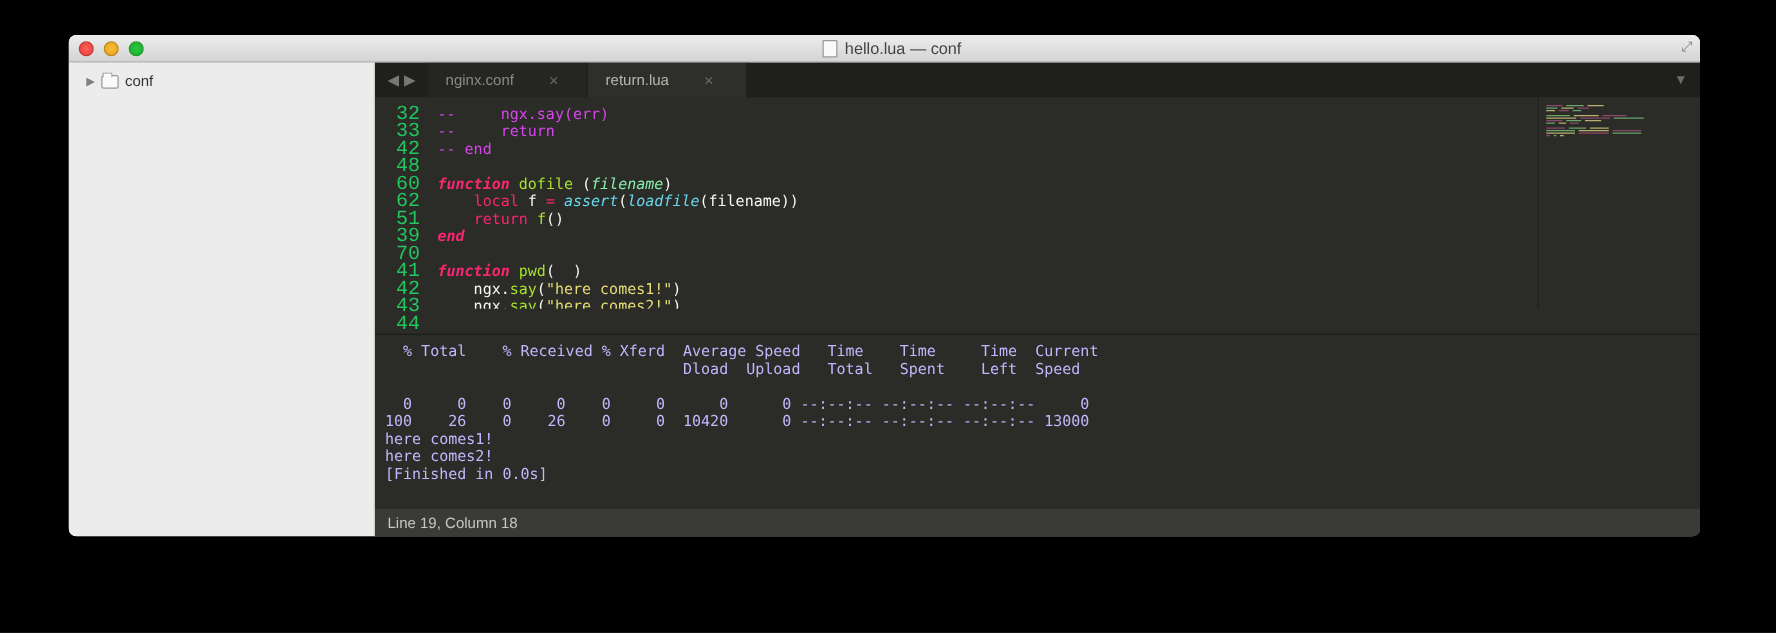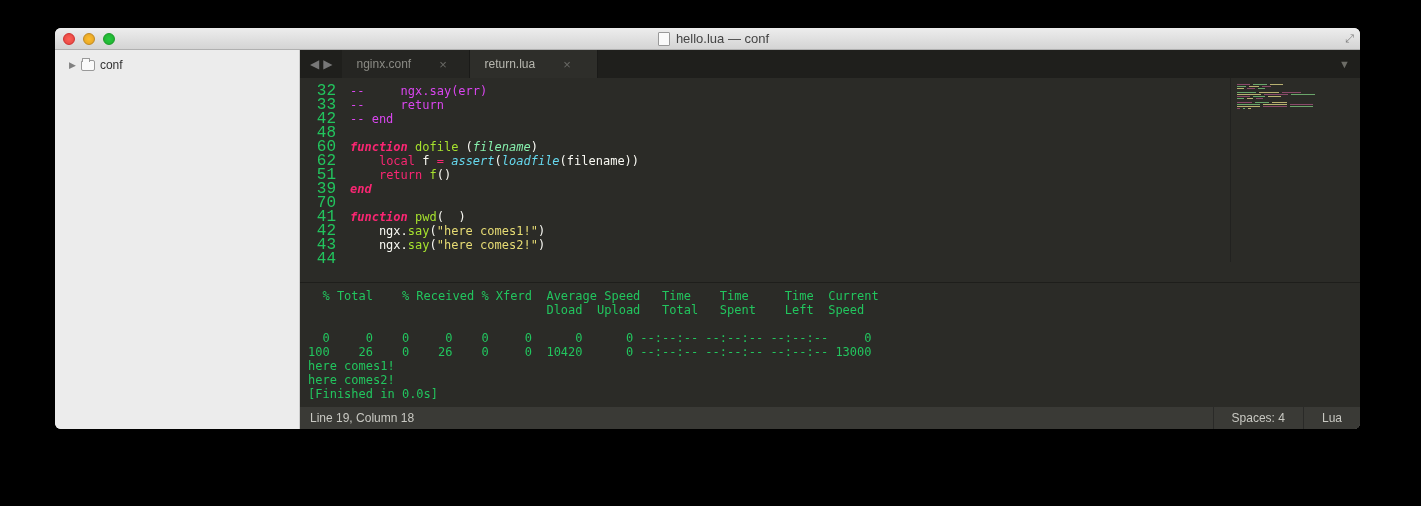--- a/index.html
+++ b/index.html
@@ -127,22 +127,22 @@
 .c-param { color: #86efac; font-style: italic; }
 .c-str { color: #e6db74; }
 .c-builtin { color: #66d9ef; font-style: italic; }
 .c-plain { color: #f8f8f2; }
 .console {
   background: #2b2b27;
   border-top: 1px solid #1e1e1b;
   font-family: Menlo, Consolas, monospace;
   font-size: 12px;
   line-height: 14px;
-  color: #22c55e;
-  padding: 6px 0 6px 8px;
+  color: #c4b5fd;
+  padding: 6px 0 21px 8px;
   white-space: pre;
   margin-top: 20px;
 }
 .statusbar {
   height: 22px;
   background: #3a3a36;
   color: #c8c8c2;
   display: flex;
   align-items: center;
   font-size: 12px;
@@ -256,25 +256,17 @@
                                  Dload  Upload   Total   Spent    Left  Speed
 
   0     0    0     0    0     0      0      0 --:--:-- --:--:-- --:--:--     0
 100    26    0    26    0     0  10420      0 --:--:-- --:--:-- --:--:-- 13000
 here comes1!
 here comes2!
 [Finished in 0.0s]</div>
 
       <div class="statusbar">
         <span>Line 19, Column 18</span>
-        <div class="right">
-          <div class="cell">
-            <span>Spaces: 4</span>
-          </div>
-          <div class="cell">
-            <span>Lua</span>
-          </div>
-        </div>
       </div>
 
     </div>
   </div>
 </div>
 
 </body></html>

